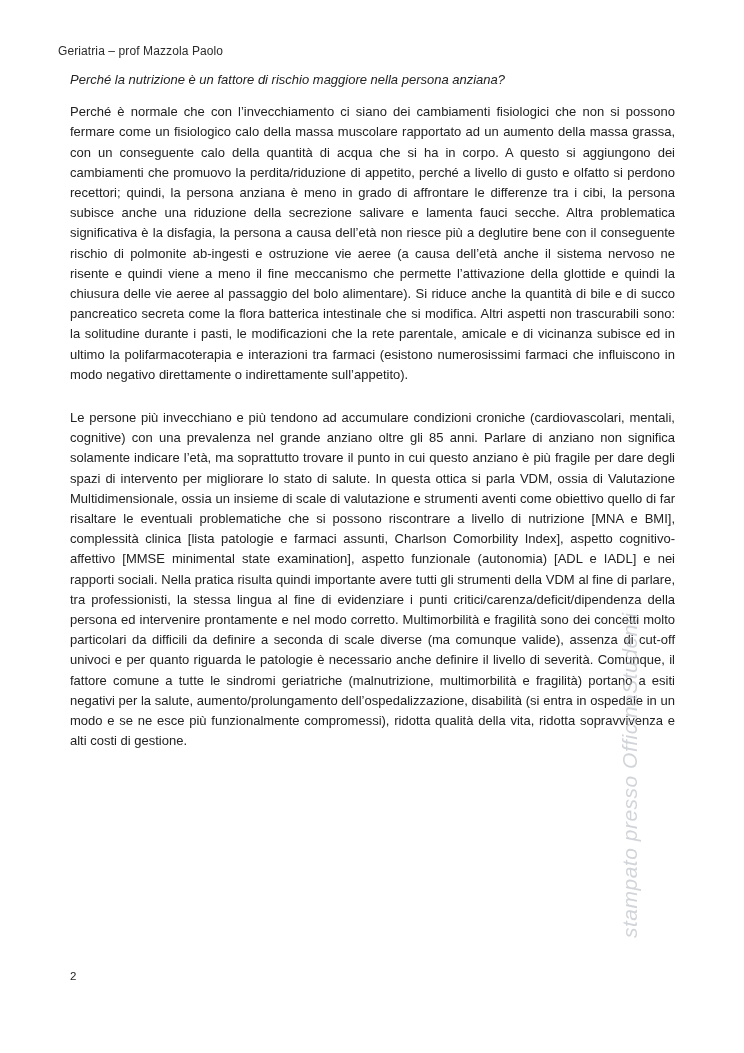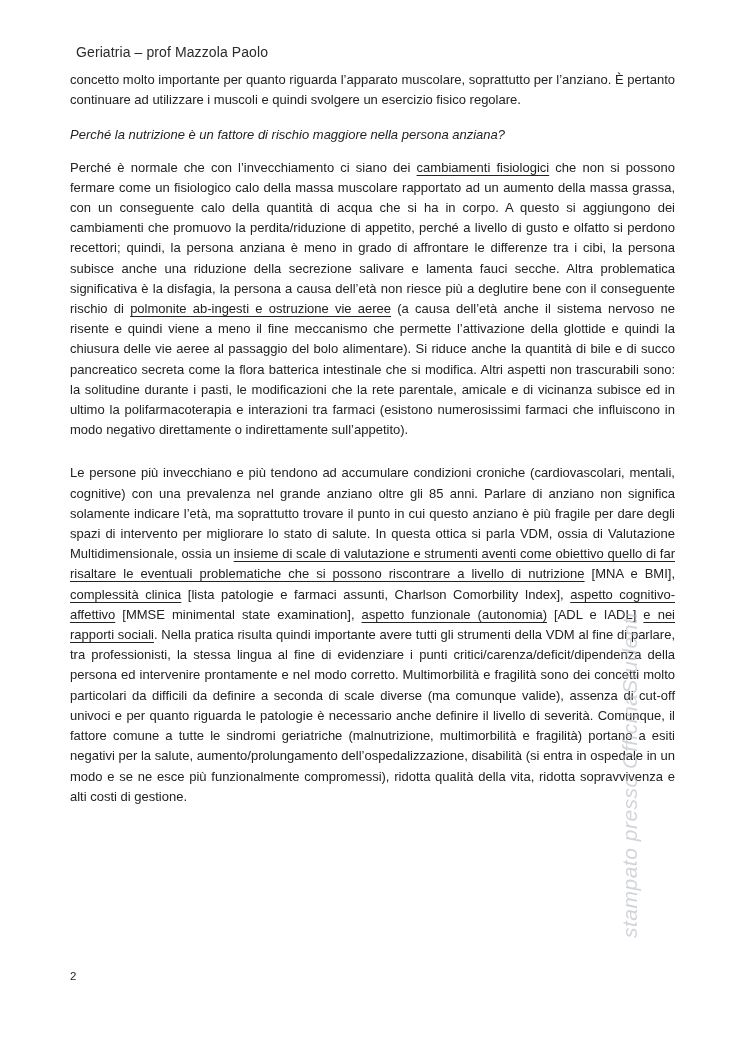--- a/index.html
+++ b/index.html
@@ -10,22 +10,22 @@
     color:#1f1f1f;
     overflow:hidden;
   }
   .page {
     position:relative;
     width:744px; height:1053px;
     background:#ffffff;
   }
   .doc-header {
     position:absolute;
-    left:76px; top:44px;
-    font-size:14px;
+    left:58px; top:44px;
+    font-size:12px;
     letter-spacing:0.1px;
     color:#2b2b2b;
   }
   .content {
     position:absolute;
     left:70px; top:70px;
     width:605px;
   }
   .content p {
     margin:0;
@@ -35,21 +35,21 @@
     color:#222222;
   }
   .content p.body { margin-bottom:15px; }
   .content p.question {
     font-style:italic;
     text-align:left;
     margin-bottom:12px;
   }
   .content p.body.gap-lg { margin-bottom:23px; }
   .run-b { font-weight:400; }
-  .run-u { text-decoration:underline; text-underline-offset:2.5px; }
+  .run-u { text-underline-offset:2.5px; }
   .watermark {
     position:absolute;
     left:618px; top:938px;
     width:410px;
     transform:rotate(-90deg);
     transform-origin:0 0;
     font-size:21px;
     font-style:italic;
     letter-spacing:0.5px;
     color:#b4b8bf;
@@ -64,21 +64,20 @@
     color:#1f1f1f;
   }
 </style>
 </head>
 <body>
 
 <div class="page">
   <div class="doc-header">Geriatria – prof Mazzola Paolo</div>
 
   <div class="content" id="doc-content">
-      <p class="body"><span>concetto molto importante per quanto riguarda l’apparato muscolare, soprattutto per l’anziano. È pertanto continuare ad utilizzare i muscoli e quindi svolgere un esercizio fisico regolare.</span></p>
       <p class="question"><span>Perché la nutrizione è un fattore di rischio maggiore nella persona anziana?</span></p>
       <p class="body gap-lg"><span>Perché è normale che con l’invecchiamento ci siano dei </span><span class="run-u">cambiamenti fisiologici</span><span> che non si possono fermare come un fisiologico calo della massa muscolare rapportato ad un aumento della massa grassa, con un conseguente calo della quantità di acqua che si ha in corpo. A questo si aggiungono dei cambiamenti che promuovo la perdita/riduzione di appetito, perché a livello di gusto e olfatto si perdono recettori; quindi, la persona anziana è meno in grado di affrontare le differenze tra i cibi, la persona subisce anche una riduzione della secrezione salivare e lamenta fauci secche. Altra problematica significativa è la </span><span class="run-b">disfagia</span><span>, la persona a causa dell’età non riesce più a deglutire bene con il conseguente rischio di </span><span class="run-u">polmonite ab-ingesti e ostruzione vie aeree</span><span> (a causa dell’età anche il sistema nervoso ne risente e quindi viene a meno il fine meccanismo che permette l’attivazione della glottide e quindi la chiusura delle vie aeree al passaggio del bolo alimentare). Si riduce anche la quantità di bile e di succo pancreatico secreta come la flora batterica intestinale che si modifica. Altri aspetti non trascurabili sono: la solitudine durante i pasti, le modificazioni che la rete parentale, amicale e di vicinanza subisce ed in ultimo la polifarmacoterapia e interazioni tra farmaci (esistono numerosissimi farmaci che influiscono in modo negativo direttamente o indirettamente sull’appetito).</span></p>
       <p class="body"><span>Le persone più invecchiano e più tendono ad accumulare condizioni croniche (cardiovascolari, mentali, cognitive) con una prevalenza nel grande anziano oltre gli 85 anni. Parlare di anziano non significa solamente indicare l’età, ma soprattutto trovare il punto in cui questo anziano è più fragile per dare degli spazi di intervento per migliorare lo stato di salute. In questa ottica si parla VDM, ossia di </span><span class="run-b">Valutazione Multidimensionale</span><span>, ossia un </span><span class="run-u">insieme di scale di valutazione e strumenti aventi come obiettivo quello di far risaltare le eventuali problematiche che si possono riscontrare a livello di nutrizione</span><span> [MNA e BMI], </span><span class="run-u">complessità clinica</span><span> [lista patologie e farmaci assunti, Charlson Comorbility Index], </span><span class="run-u">aspetto cognitivo-affettivo</span><span> [MMSE minimental state examination], </span><span class="run-u">aspetto funzionale (autonomia)</span><span> [ADL e IADL] </span><span class="run-u">e nei rapporti sociali</span><span>. Nella pratica risulta quindi importante avere tutti gli strumenti della VDM al fine di parlare, tra professionisti, la stessa lingua al fine di evidenziare i punti critici/carenza/deficit/dipendenza della persona ed intervenire prontamente e nel modo corretto. Multimorbilità e fragilità sono dei concetti molto particolari da difficili da definire a seconda di scale diverse (ma comunque valide), assenza di cut-off univoci e per quanto riguarda le patologie è necessario anche definire il livello di severità. Comunque, il fattore comune a tutte le sindromi geriatriche (malnutrizione, multimorbilità e fragilità) portano a esiti negativi per la salute, aumento/prolungamento dell’ospedalizzazione, disabilità (si entra in ospedale in un modo e se ne esce più funzionalmente compromessi), ridotta qualità della vita, ridotta sopravvivenza e alti costi di gestione.</span></p>
     </div>
 
   <div class="watermark">stampato presso OfficinaStudenti</div>
 
   <div class="page-number">2</div>
 </div>
 

